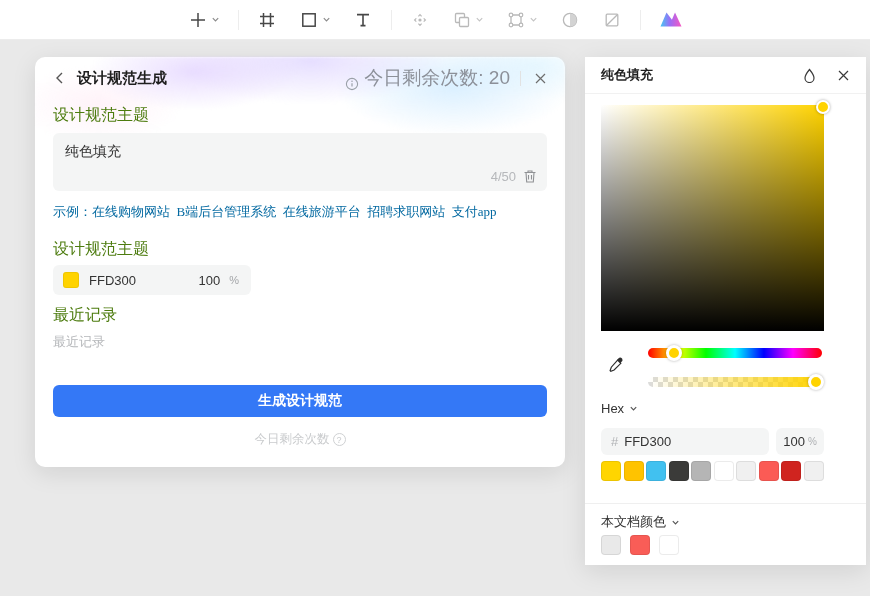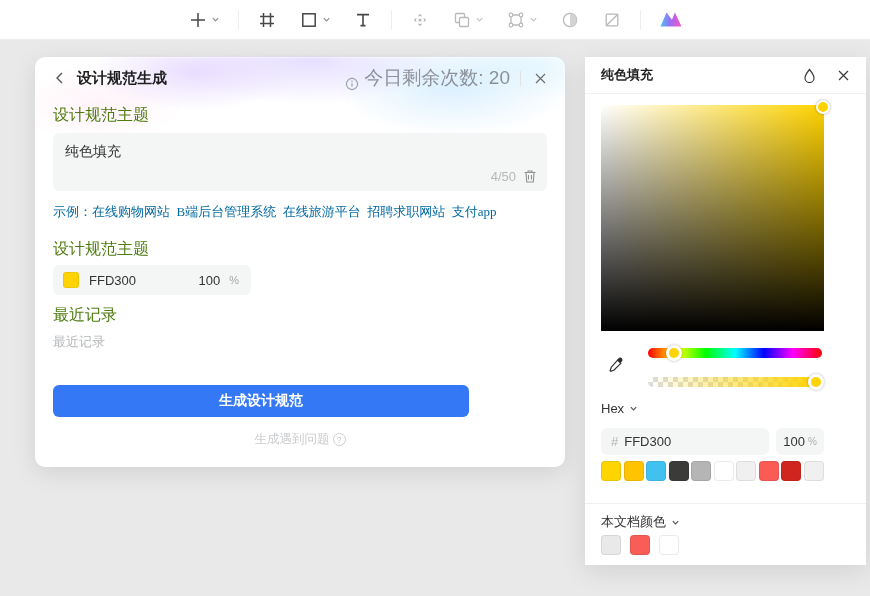--- a/index.html
+++ b/index.html
@@ -56,21 +56,21 @@
     padding:0 12px 0 10px; cursor:pointer; }
   .color-chip { width:16px; height:16px; border-radius:3px;
     box-shadow: inset 0 0 0 1px rgba(0,0,0,.06); }
   .color-hex { margin-left:10px; font-size:13px; color:#333; }
   .color-opacity { margin-left:auto; font-size:13px; color:#333; }
   .color-unit { margin-left:9px; font-size:11px; color:#a4a6a9; }
 
   .recent-label { top:248px; }
   .recent-empty { position:absolute; left:18px; top:276px; font-size:13px; color:#b5b7ba; }
 
-  .generate-btn { position:absolute; left:18px; top:328px; width:416px; height:32px;
+  .generate-btn { position:absolute; left:18px; top:328px; width:494px; height:32px;
     border:none; border-radius:6px; color:#fff; font-size:14px; font-weight:bold;
     font-family:"Liberation Sans", sans-serif; cursor:pointer;
     display:flex; align-items:center; justify-content:center; }
   .help-row { position:absolute; left:0; right:0; top:374px; display:flex;
     align-items:center; justify-content:center; gap:3px; color:#c9cbcd;
     font-size:12.5px; cursor:pointer; }
   .help-circle { width:13px; height:13px; border:1px solid #cfd1d3; border-radius:50%;
     display:flex; align-items:center; justify-content:center; font-size:9px; color:#c9cbcd; }
 
   
@@ -274,21 +274,21 @@
     <span class="color-opacity">100</span>
     <span class="color-unit">%</span>
   </div>
 
   <div class="lp-label recent-label">最近记录</div>
   <div class="recent-empty">最近记录</div>
 
   <button class="generate-btn" style="background: rgb(52, 120, 246);">生成设计规范</button>
 
   <div class="help-row">
-    <span>生成遇到问题</span>
+    <span>今日剩余次数</span>
     <span class="help-circle">?</span>
   </div>
 </div>
 
 <div class="panel picker-panel">
   <div class="cp-header">
     <span class="cp-title">纯色填充</span>
     <div class="cp-header-right">
       <div class="icon-btn">
         <svg width="13" height="15" viewBox="0 0 13 15">

